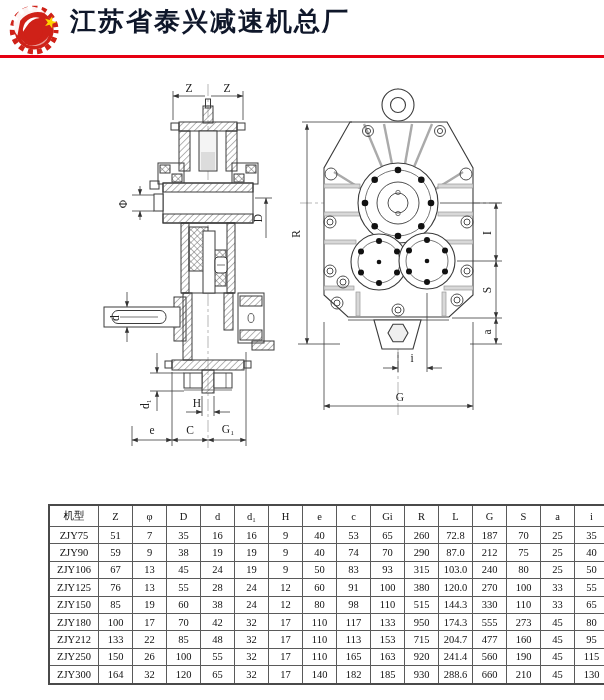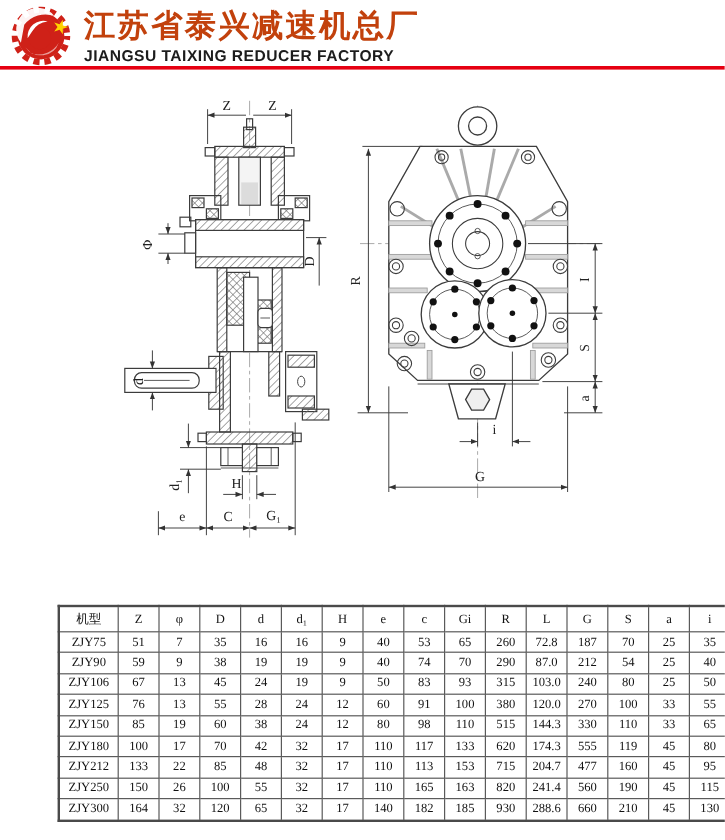--- a/index.html
+++ b/index.html
@@ -3,21 +3,21 @@
 <meta charset="utf-8">
 <style>
   html,body{margin:0;padding:0;background:#fff;}
   body{width:604px;height:700px;position:relative;overflow:hidden;
        font-family:"Liberation Sans",sans-serif;color:#1a1a1a;}
 
   
   .hdr{position:absolute;top:0;left:0;width:604px;height:55px;background:#fff;}
   .hdr-logo{position:absolute;top:4px;left:8px;width:56px;height:52px;}
   .hdr-text{position:absolute;top:6px;left:70px;}
-  .hdr-cn{font-size:26px;font-weight:bold;letter-spacing:2px;color:#c2410c;line-height:30px;white-space:nowrap;}
+  .hdr-cn{font-size:26px;font-weight:bold;letter-spacing:2px;color:#0f172a;line-height:30px;white-space:nowrap;}
   .hdr-en{font-size:13px;font-weight:bold;letter-spacing:.4px;color:#1c1c1c;line-height:16px;margin-top:3px;white-space:nowrap;}
   .hdr-rule{position:absolute;top:55px;left:0;width:604px;height:3px;}
 
   
   .draw{position:absolute;top:55px;left:0;}
   .dim{font-family:"Liberation Serif",serif;font-size:11.5px;fill:#222;}
 
   
   table.spec{position:absolute;top:504px;left:48px;border-collapse:collapse;
              font-family:"Liberation Serif",serif;font-size:10.5px;color:#111;
@@ -35,21 +35,20 @@
     <circle cx="28" cy="28" r="21" fill="#cf2118"></circle>
     <circle cx="28" cy="28" r="23.5" fill="none" stroke="#cf2118" stroke-width="5.5" stroke-dasharray="5.5 4.5" stroke-dashoffset="2"></circle>
     <path d="M10,34 A19,19 0 0 1 40,10 A24,24 0 0 0 13,18 Z" fill="#fff" opacity=".95"></path>
     <path d="M14,38 A17,17 0 0 0 44,34 A22,22 0 0 1 20,44 Z" fill="#fff" opacity=".55"></path>
     <circle cx="27" cy="30" r="10" fill="#cf2118"></circle>
     <path d="M16,30 A14,14 0 0 1 34,15 A18,18 0 0 0 20,24 Z" fill="#fff"></path>
     <text x="38" y="23" font-size="17" fill="#ffd200" transform="rotate(18 38 18)">★</text>
   </svg>
   <div class="hdr-text">
     <div class="hdr-cn">江苏省泰兴减速机总厂</div>
-    <div class="hdr-en">JIANGSU TAIXING REDUCER FACTORY</div>
   </div>
 </div>
 <div class="hdr-rule" style="background:#e60012"></div>
 
 <svg class="draw" width="604" height="445" viewBox="0 55 604 445">
   <defs>
     <pattern id="hp" patternUnits="userSpaceOnUse" width="4.5" height="4.5" patternTransform="rotate(45)">
       <line x1="0" y1="0" x2="0" y2="4.5" stroke="#6a6a6a" stroke-width="1"></line>
     </pattern>
     <pattern id="xp" patternUnits="userSpaceOnUse" width="4.5" height="4.5" patternTransform="rotate(45)">
@@ -371,21 +370,21 @@
         <td>38</td>
         <td>19</td>
         <td>19</td>
         <td>9</td>
         <td>40</td>
         <td>74</td>
         <td>70</td>
         <td>290</td>
         <td>87.0</td>
         <td>212</td>
-        <td>54</td>
+        <td>75</td>
         <td>25</td>
         <td>40</td>
       </tr>
       <tr>
         <td>ZJY106</td>
         <td>67</td>
         <td>13</td>
         <td>45</td>
         <td>24</td>
         <td>19</td>
@@ -440,24 +439,24 @@
         <td>ZJY180</td>
         <td>100</td>
         <td>17</td>
         <td>70</td>
         <td>42</td>
         <td>32</td>
         <td>17</td>
         <td>110</td>
         <td>117</td>
         <td>133</td>
-        <td>620</td>
+        <td>950</td>
         <td>174.3</td>
         <td>555</td>
-        <td>119</td>
+        <td>273</td>
         <td>45</td>
         <td>80</td>
       </tr>
       <tr>
         <td>ZJY212</td>
         <td>133</td>
         <td>22</td>
         <td>85</td>
         <td>48</td>
         <td>32</td>
@@ -476,21 +475,21 @@
         <td>ZJY250</td>
         <td>150</td>
         <td>26</td>
         <td>100</td>
         <td>55</td>
         <td>32</td>
         <td>17</td>
         <td>110</td>
         <td>165</td>
         <td>163</td>
-        <td>820</td>
+        <td>920</td>
         <td>241.4</td>
         <td>560</td>
         <td>190</td>
         <td>45</td>
         <td>115</td>
       </tr>
       <tr>
         <td>ZJY300</td>
         <td>164</td>
         <td>32</td>

